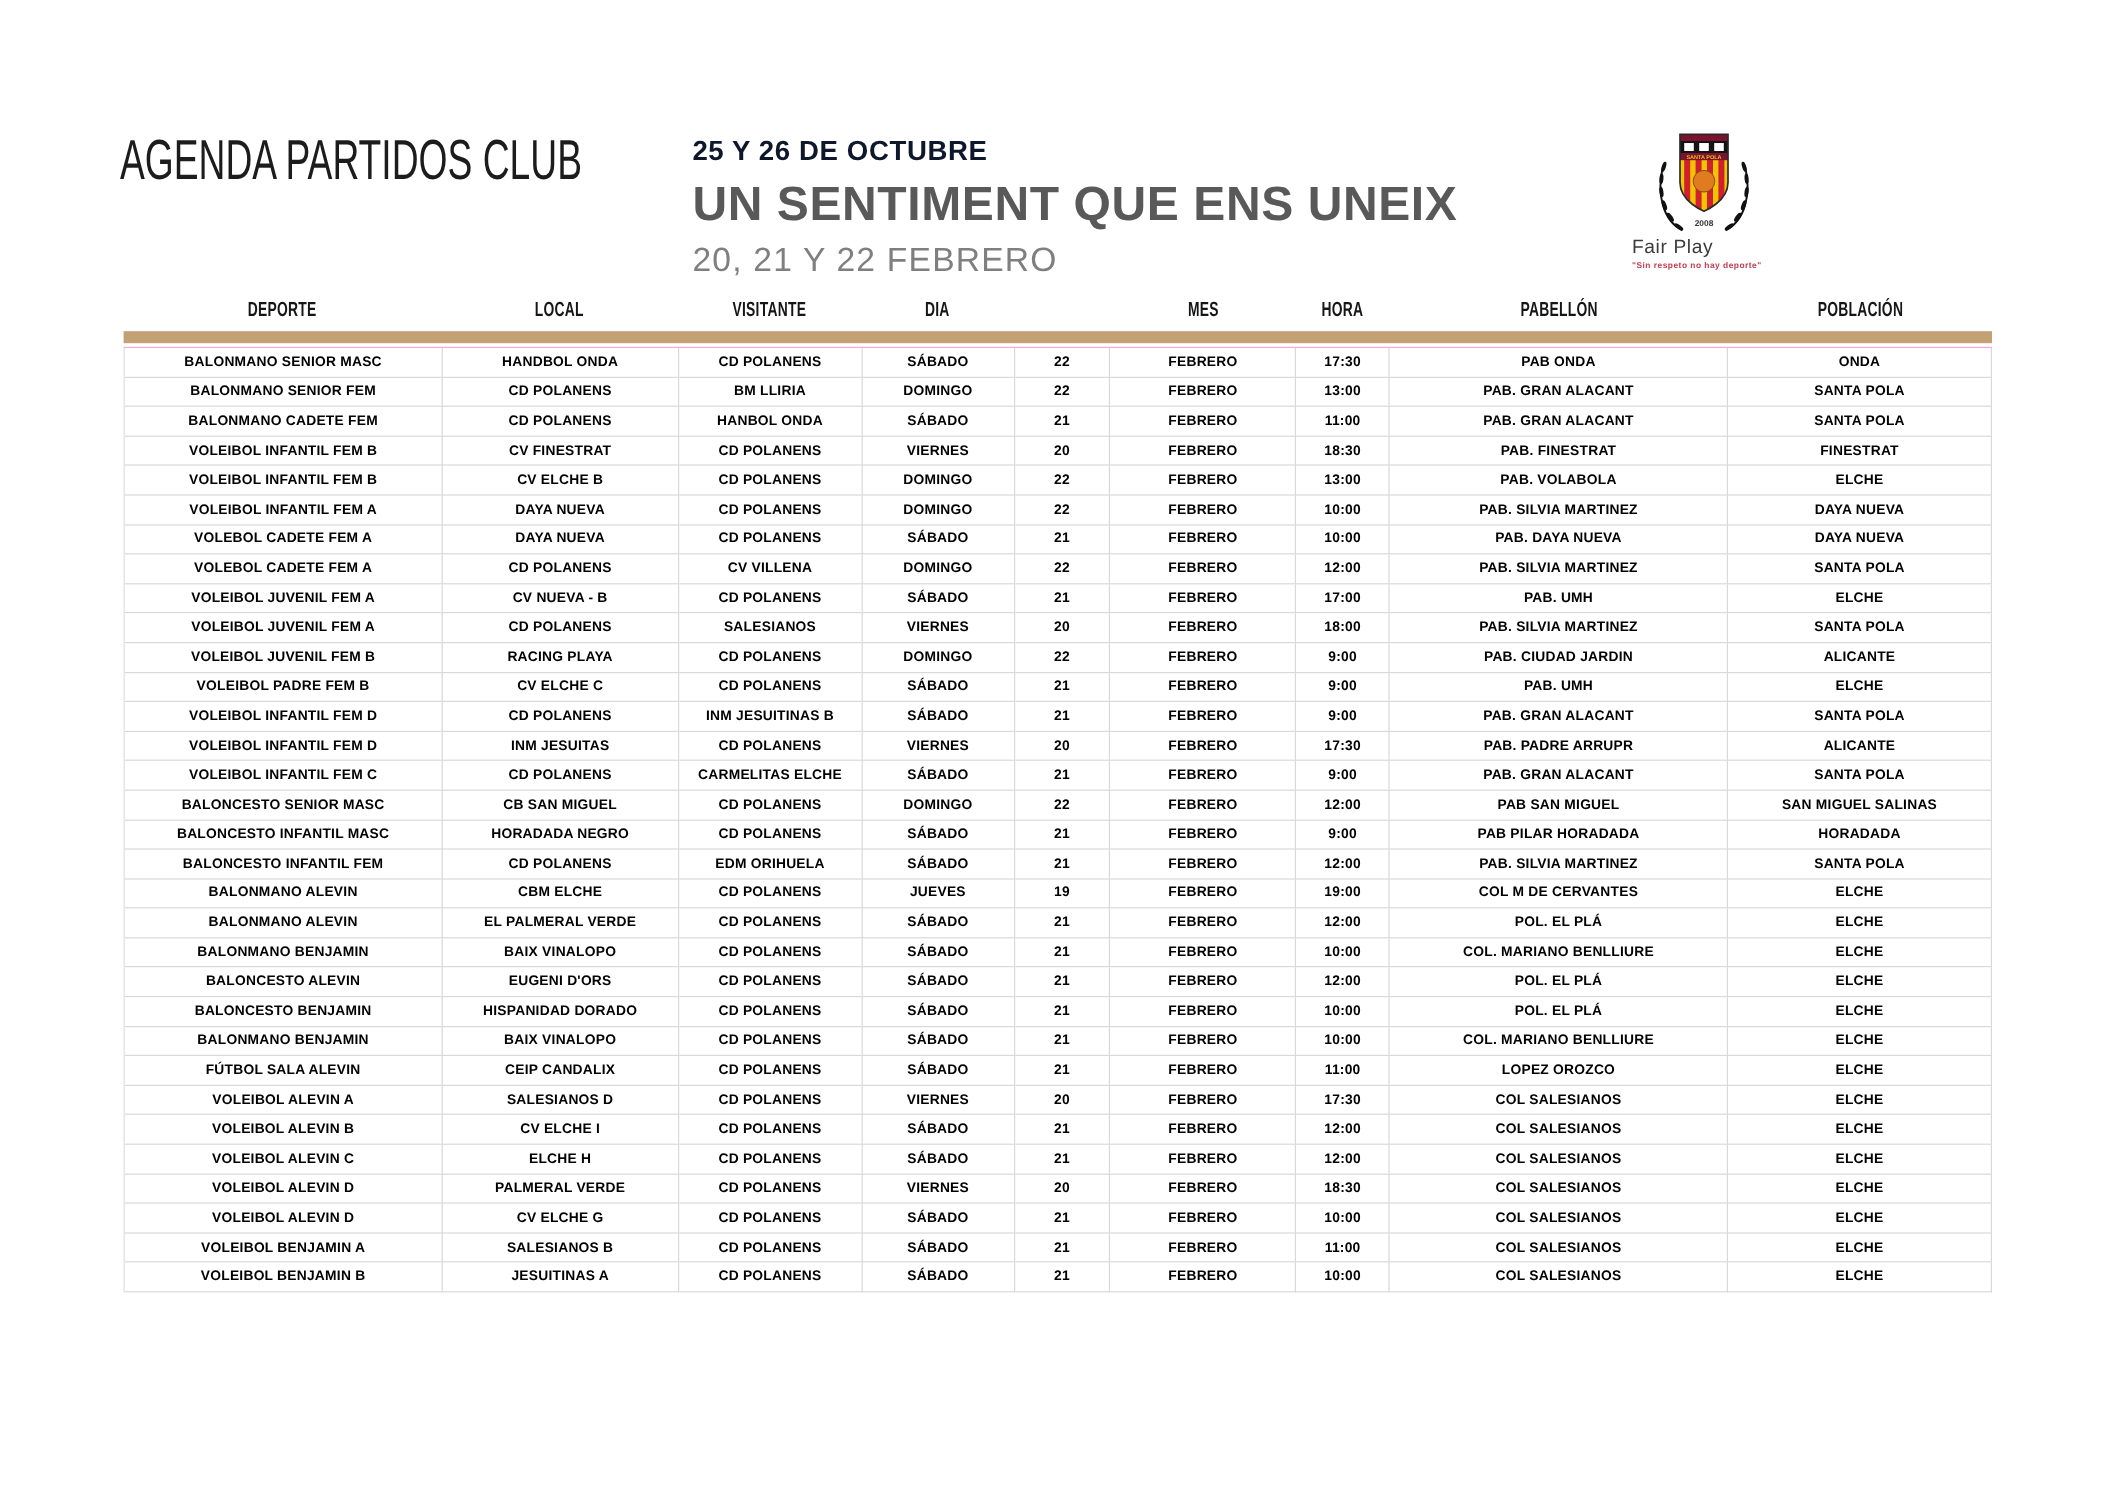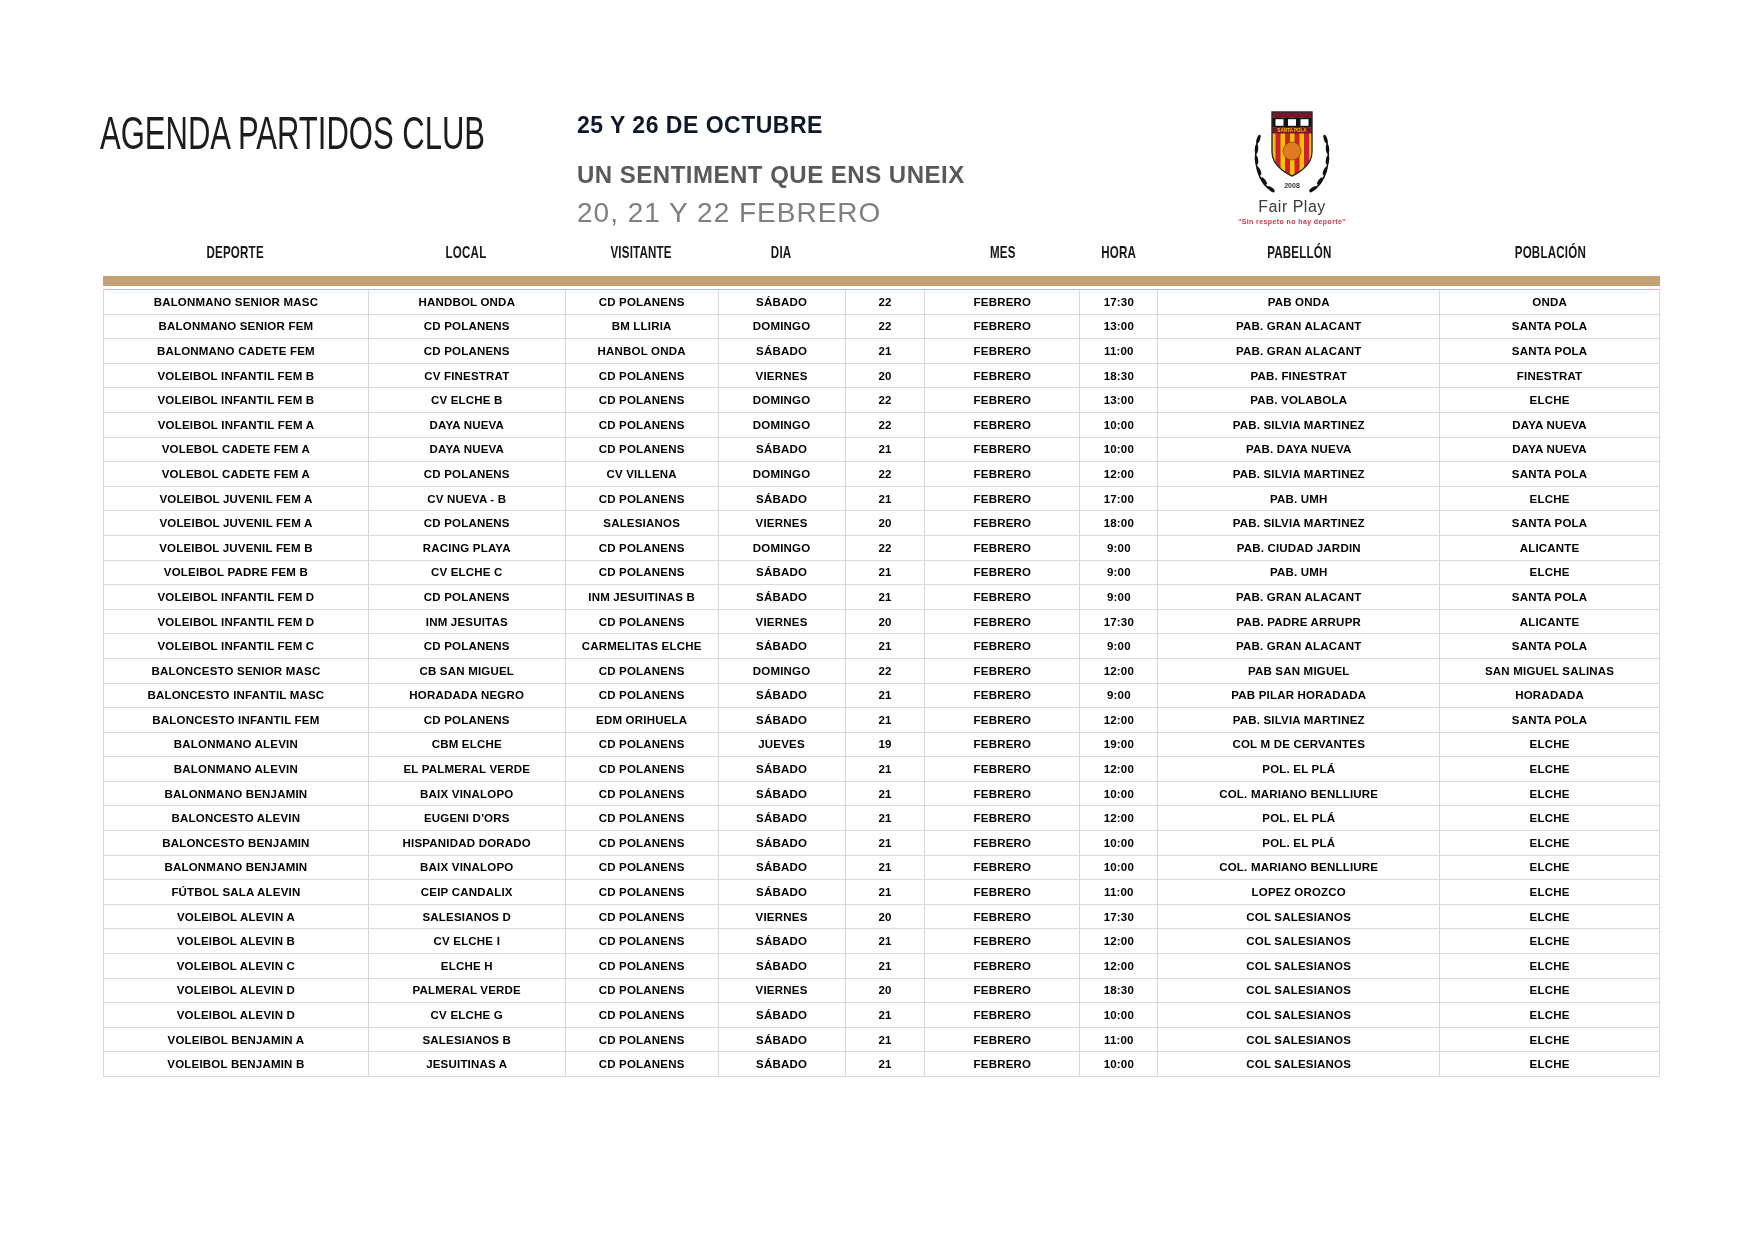--- a/index.html
+++ b/index.html
@@ -13,32 +13,32 @@
   }
   
   .hdr-title{
     position:absolute;left:100px;top:104px;
     font-size:47px;line-height:57px;font-weight:normal;color:#1c1c1c;
     white-space:nowrap;
   }
   .cond{display:inline-block;transform:scaleX(0.66);transform-origin:left center;white-space:nowrap;}
   .hdr-sub{position:absolute;left:577px;top:112px;}
   .sub1{font-size:23px;font-weight:bold;color:#0f172a;letter-spacing:.5px;}
-  .sub2{font-size:24px;font-weight:bold;color:#595959;margin-top:22px;letter-spacing:.5px;}
+  .sub2{font-size:40px;font-weight:bold;color:#595959;margin-top:9px;letter-spacing:.5px;}
   .sub3{font-size:28px;font-weight:normal;color:#7f7f7f;margin-top:8px;letter-spacing:1px;}
   
-  .logo{position:absolute;left:1232px;top:104px;width:120px;text-align:center;}
+  .logo{position:absolute;left:1360px;top:104px;width:120px;text-align:left;}
   .logo svg{display:block;margin:0 auto;}
   .fairplay{font-size:16px;color:#3a3a3a;margin-top:-2px;letter-spacing:.5px;}
   .tagline{font-size:7px;font-weight:bold;color:#c23b4b;margin-top:2px;letter-spacing:.4px;}
   
   .tbl{position:absolute;left:103px;top:243px;width:1557px;}
   .cols{display:grid;grid-template-columns:265fr 197fr 153fr 127fr 80fr 155fr 78fr 282fr 220fr;}
   .thead{height:33px;}
-  .hcell{display:flex;align-items:flex-start;justify-content:center;padding-bottom:4px;}
+  .hcell{display:flex;align-items:center;justify-content:center;padding-bottom:4px;}
   .hcell .hc{display:inline-block;transform:scaleX(0.68);transform-origin:center bottom;
     font-size:17px;font-weight:bold;color:#161616;white-space:nowrap;letter-spacing:.3px;}
   .goldbar{height:10px;margin-bottom:3px;}
   .tbody{border-left:1px solid #d9d9d9;border-top:1px solid #f9a8d4;}
   .trow{height:24.6px;background:#ffffff;}
   .tcell{
     display:flex;align-items:center;justify-content:center;
     border-right:1px solid #d9d9d9;border-bottom:1px solid #d9d9d9;
     font-size:11.5px;font-weight:bold;color:#000;
     white-space:nowrap;overflow:hidden;letter-spacing:.2px;

